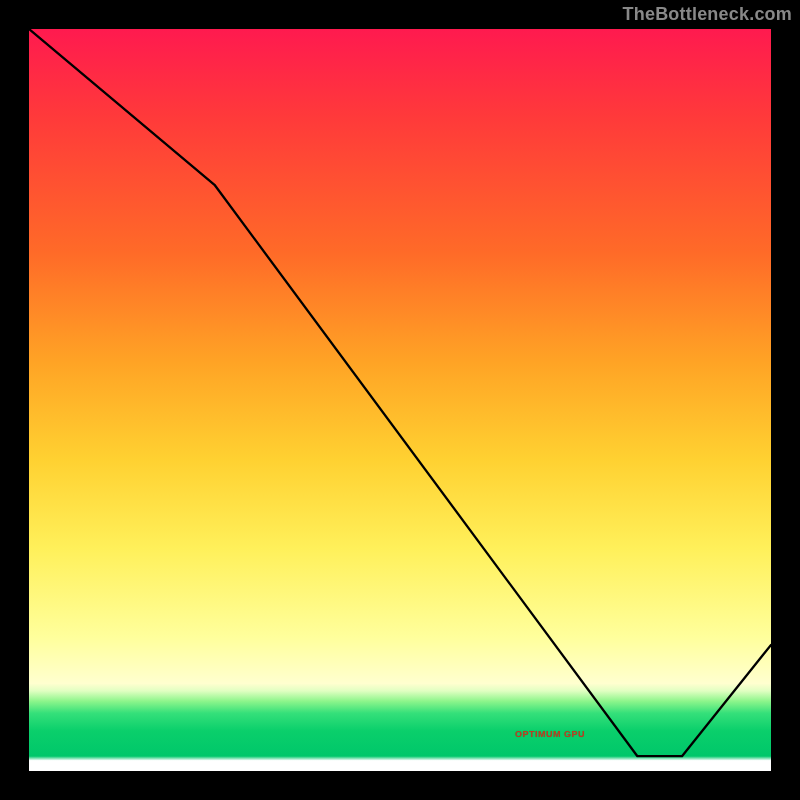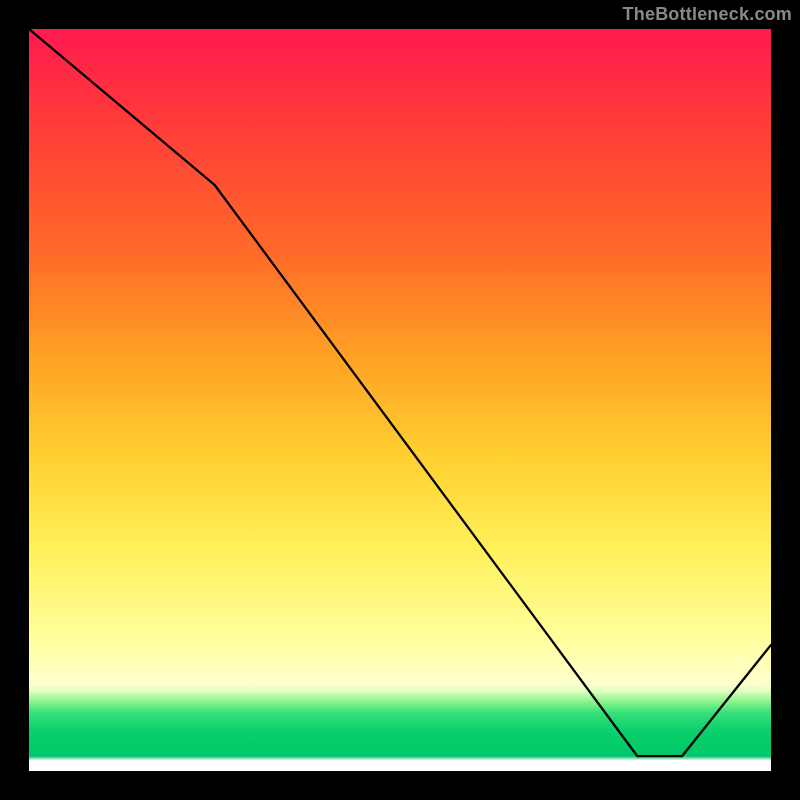--- a/index.html
+++ b/index.html
@@ -90,14 +90,17 @@
 <div class="frame">
 
   <div class="attribution">TheBottleneck.com</div>
 
   <div class="plot-area"></div>
 
   <svg class="lines" viewBox="0 0 742 742" preserveAspectRatio="none">
     <polyline id="curve" fill="none" stroke="#000" stroke-width="2.3" stroke-linejoin="round" stroke-linecap="round" points="0.0,0.0 185.5,155.8 608.4,727.2 653.0,727.2 742.0,615.9"></polyline>
   </svg>
 
+  <div class="x-bar-label">
+    <span>OPTIMUM GPU</span>
+  </div>
 
 </div>
 
 </body></html>

